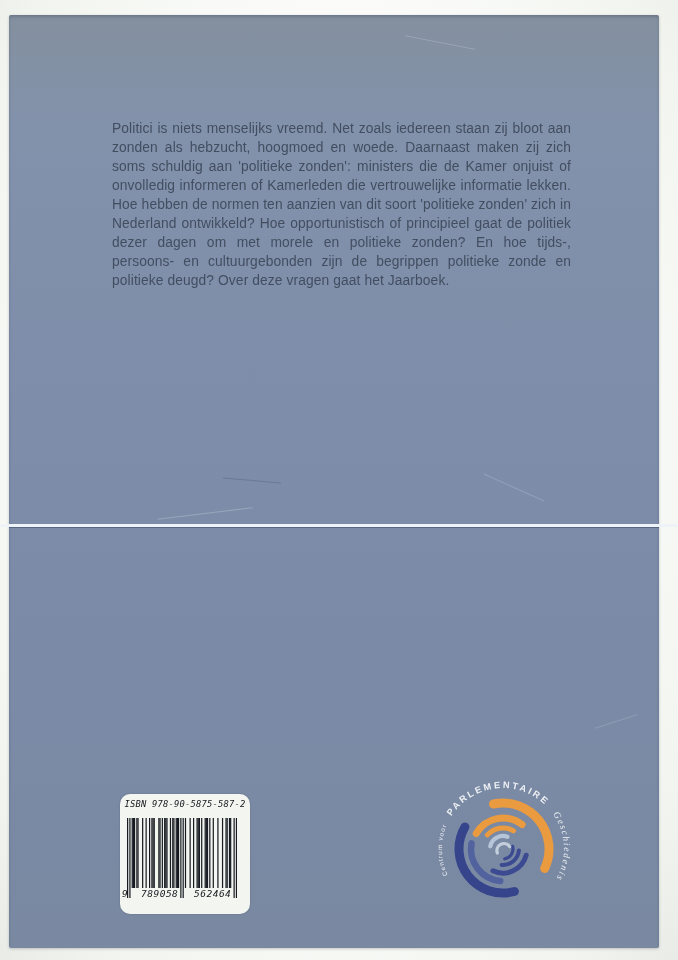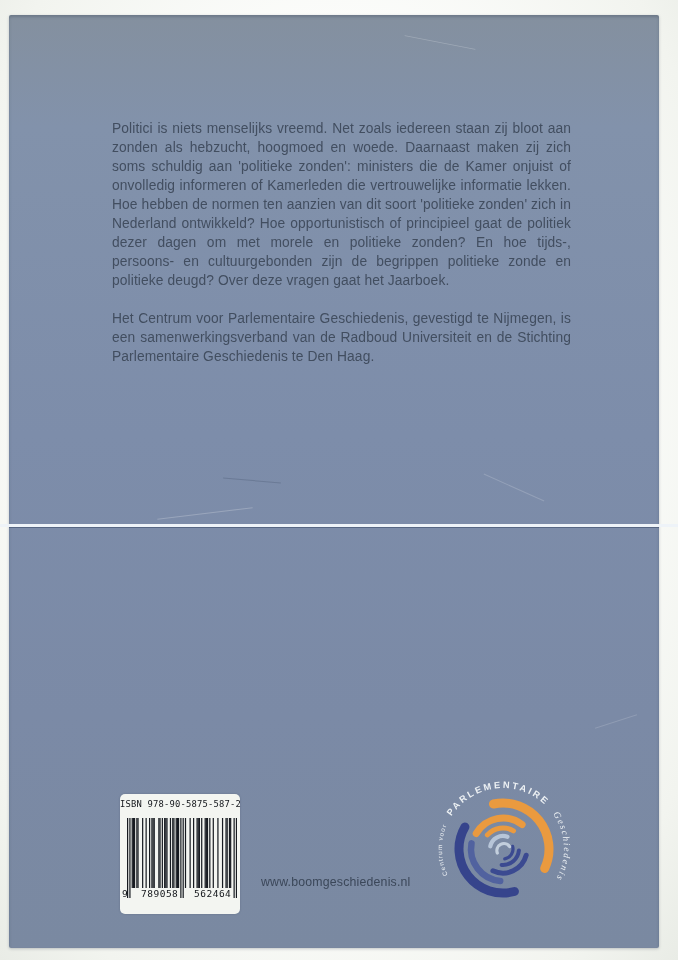--- a/index.html
+++ b/index.html
@@ -51,24 +51,25 @@
     line-height: 19px;
     text-align: justify;
     letter-spacing: 0.1px;
   }
   .blurb p { margin: 0; }
   .blurb p + p { margin-top: 19px; }
   
   .barcode-panel {
     position: absolute;
     left: 111px; top: 779px;
-    width: 120px; height: 120px;
+    width: 130px; height: 120px;
     background: #f3f5f1;
-    border-radius: 5px;
+    border-radius: 10px;
     box-shadow: 0 0 2px rgba(30,40,60,0.25);
+    font-style: italic;
   }
   .isbn-label {
     position: absolute; left: 0; top: 5px; width: 100%;
     text-align: center;
     font-family: "DejaVu Sans Mono", monospace;
     font-size: 8.8px;
     letter-spacing: 0.2px;
     color: #14171c;
     white-space: nowrap;
   }
@@ -100,21 +101,20 @@
   .ring-text-side  { font-family: "Liberation Serif", serif; font-style: italic; font-size: 9.4px; letter-spacing: 1.6px; }
 </style>
 </head>
 <body>
 
 <div class="photo">
   <div class="cover">
 
     <div class="blurb">
       <p>Politici is niets menselijks vreemd. Net zoals iedereen staan zij bloot aan zonden als hebzucht, hoogmoed en woede. Daarnaast maken zij zich soms schuldig aan 'politieke zonden': ministers die de Kamer onjuist of onvolledig informeren of Kamerleden die vertrouwelijke informatie lekken. Hoe hebben de normen ten aanzien van dit soort 'politieke zonden' zich in Nederland ontwikkeld? Hoe opportunistisch of principieel gaat de politiek dezer dagen om met morele en politieke zonden? En hoe tijds-, persoons- en cultuurgebonden zijn de begrippen politieke zonde en politieke deugd? Over deze vragen gaat het Jaarboek.</p>
-      <p>Het Centrum voor Parlementaire Geschiedenis, gevestigd te Nijmegen, is een samenwerkingsverband van de Radboud Universiteit en de Stichting Parlementaire Geschiedenis te Den Haag.</p>
     </div>
 
     <div class="scratch s1"></div>
     <div class="scratch s2"></div>
     <div class="scratch s3"></div>
     <div class="scratch dark s4"></div>
     <div class="scratch s5"></div>
 
     <div class="barcode-panel">
       <div class="isbn-label">ISBN 978-90-5875-587-2</div>
@@ -170,21 +170,20 @@
           </svg>
       </div>
       <div class="barcode-digits">
         <span class="d-lead">9</span>
         <span class="d-g1">789058</span>
         <span class="d-g2">562464</span>
       </div>
     </div>
 
     <div class="websites">
-      <div>www.boomgeschiedenis.nl</div>
     </div>
 
     <div class="logo">
       <svg viewBox="-85 -85 170 170">
         <defs>
           <path id="ringPath" d="M -55.3 25.8 A 61 61 0 1 1 10.6 60.1" fill="none"></path>
         </defs>
         <g fill="none" stroke-linecap="round">
 
           <path d="M -38.1 -22.0 A 44 44 0 0 0 11.4 42.5" stroke-width="9" stroke="#36448c"></path>

